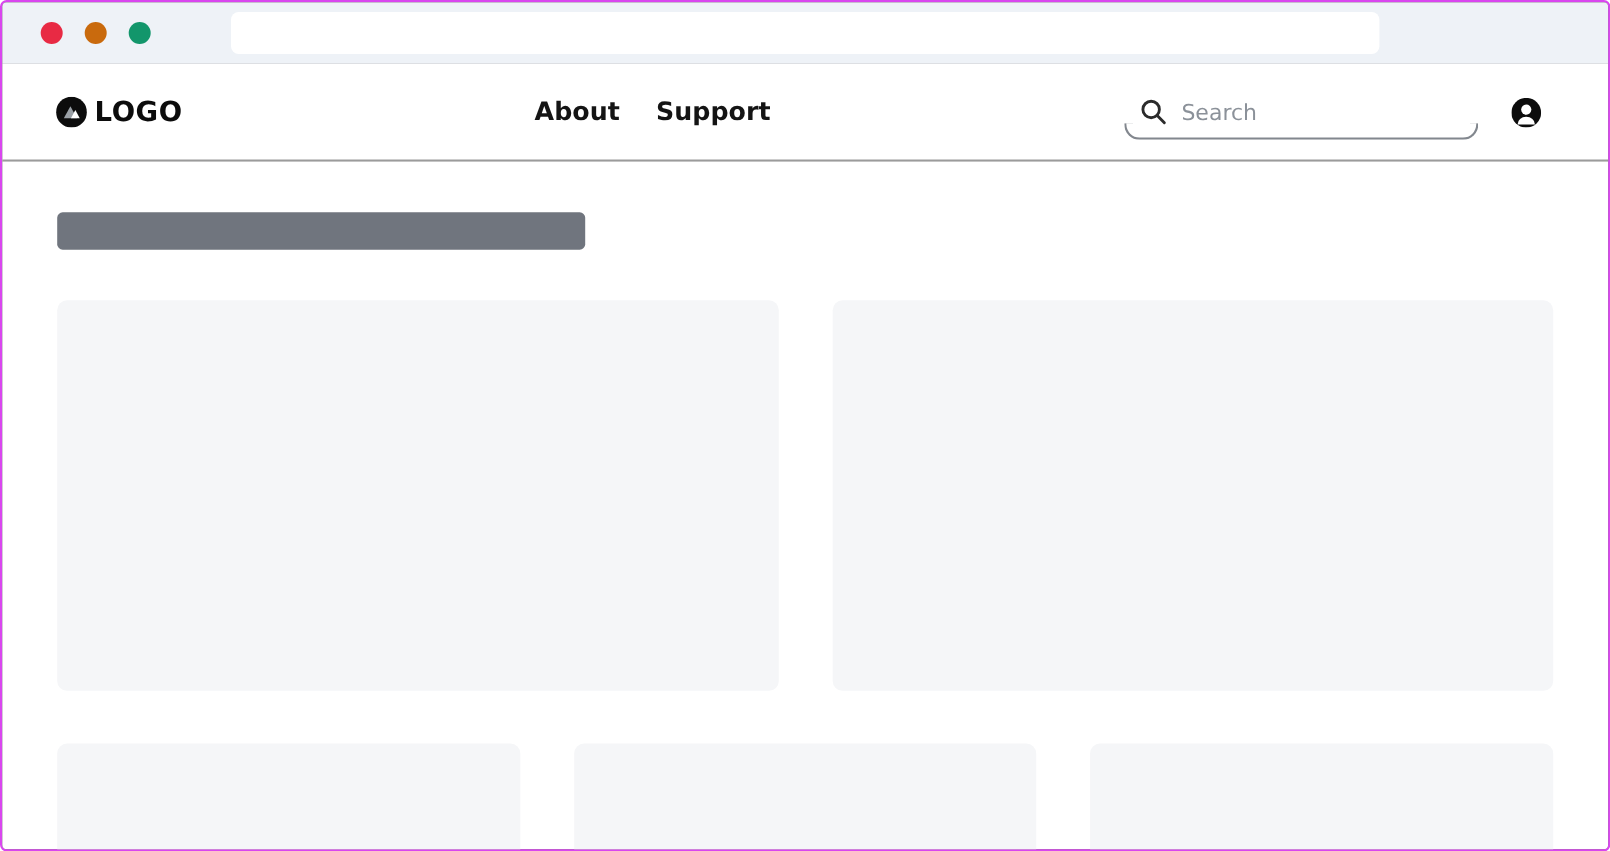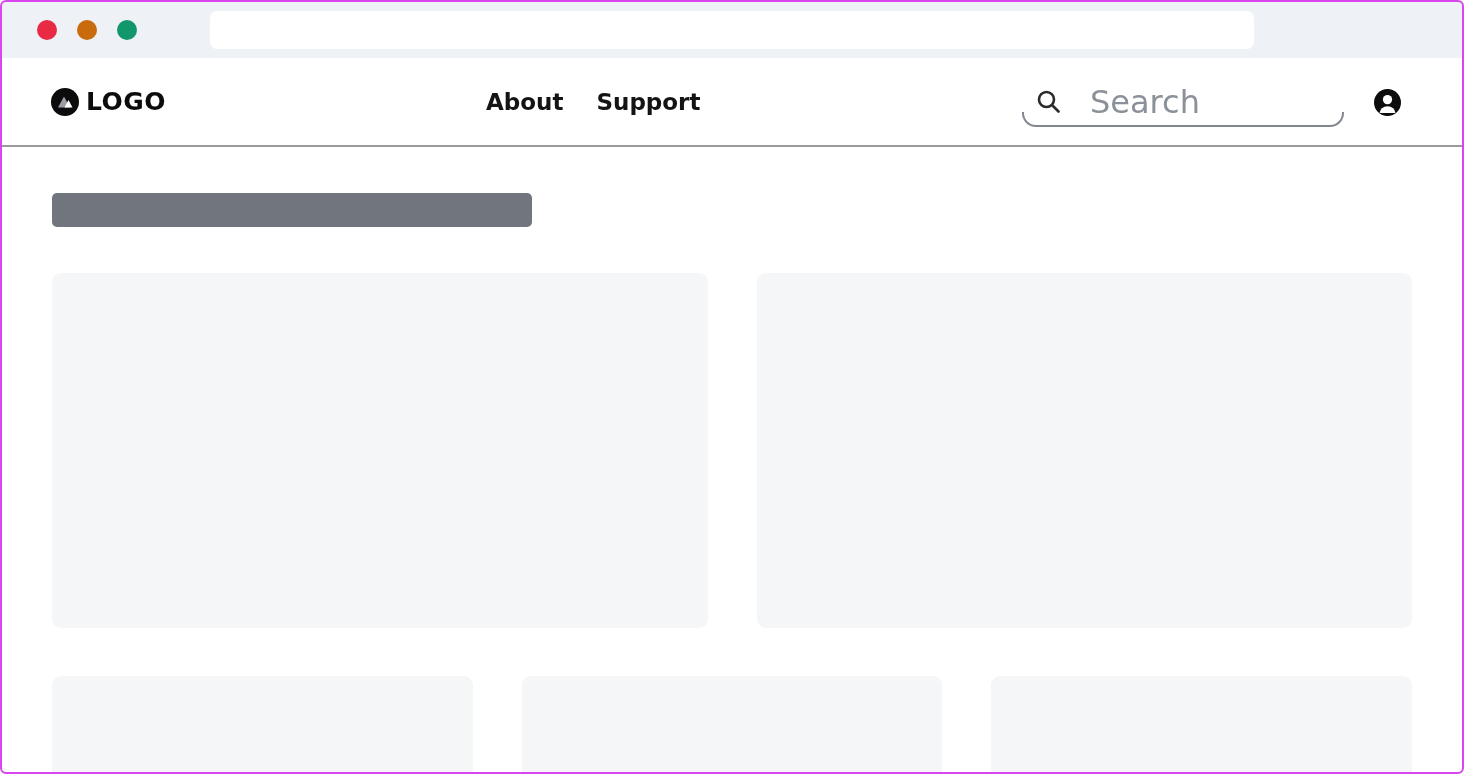--- a/index.html
+++ b/index.html
@@ -38,23 +38,23 @@
     font-size:23px; font-weight:600; color:#141414; cursor:pointer; white-space:nowrap;
   }
   .active-indicator {
     position:absolute; top:4px; left:0; right:0; height:6px;
     background:#1d7f9e;
   }
 
   .search { position:absolute; left:1020px; top:28px; width:322px; height:41px; }
   .search-icon { position:absolute; left:13px; top:2px; }
   .search-input {
-    position:absolute; left:68px; top:0; width:250px; height:32px;
+    position:absolute; left:52px; top:0; width:250px; height:32px;
     border:none; outline:none; background:transparent;
-    font-size:32px; color:#444; font-family:"DejaVu Sans","Liberation Sans",sans-serif;
+    font-size:20px; color:#444; font-family:"DejaVu Sans","Liberation Sans",sans-serif;
   }
   .search-input::placeholder { color:#8b9199; opacity:1; }
   .search-underline {
     position:absolute; left:0; right:0; bottom:0; height:15px;
     border:2px solid #82878e; border-top:none;
     border-radius:0 0 14px 14px;
   }
 
   .avatar { position:absolute; left:1372px; top:31px; cursor:pointer; line-height:0; }
 

